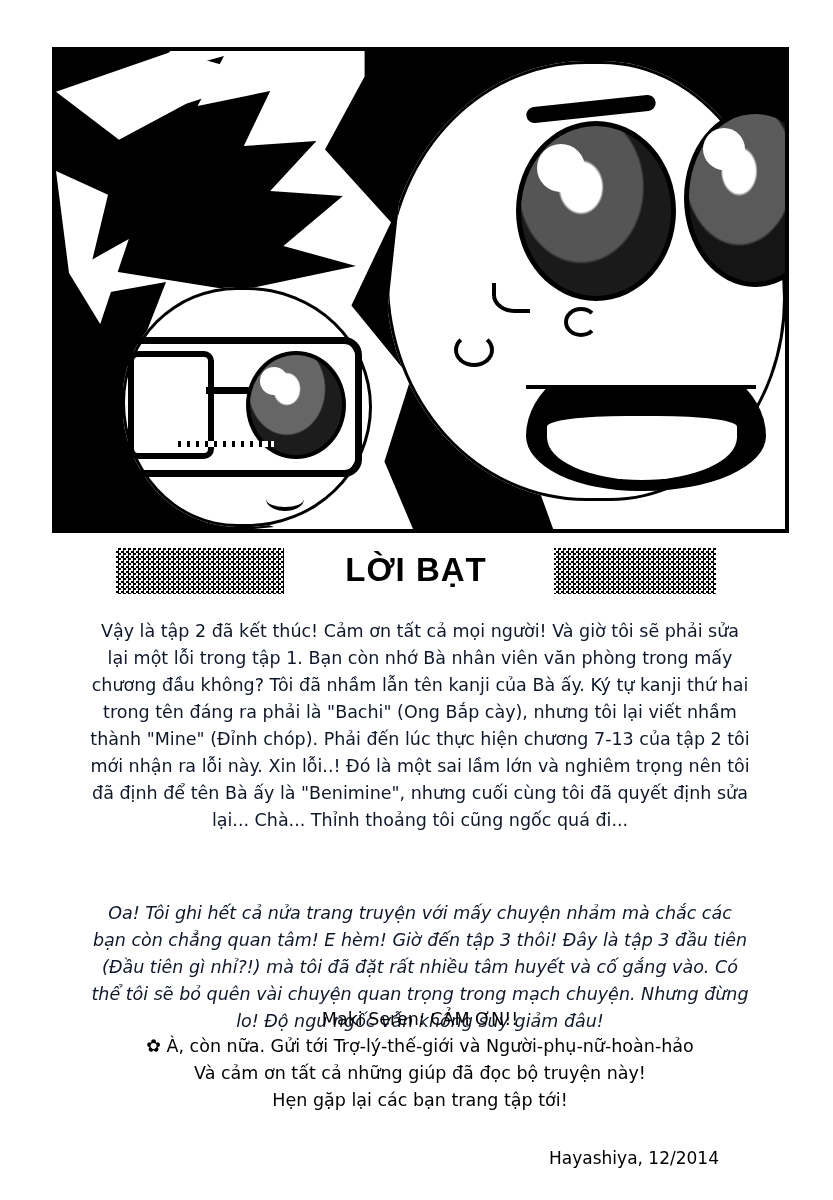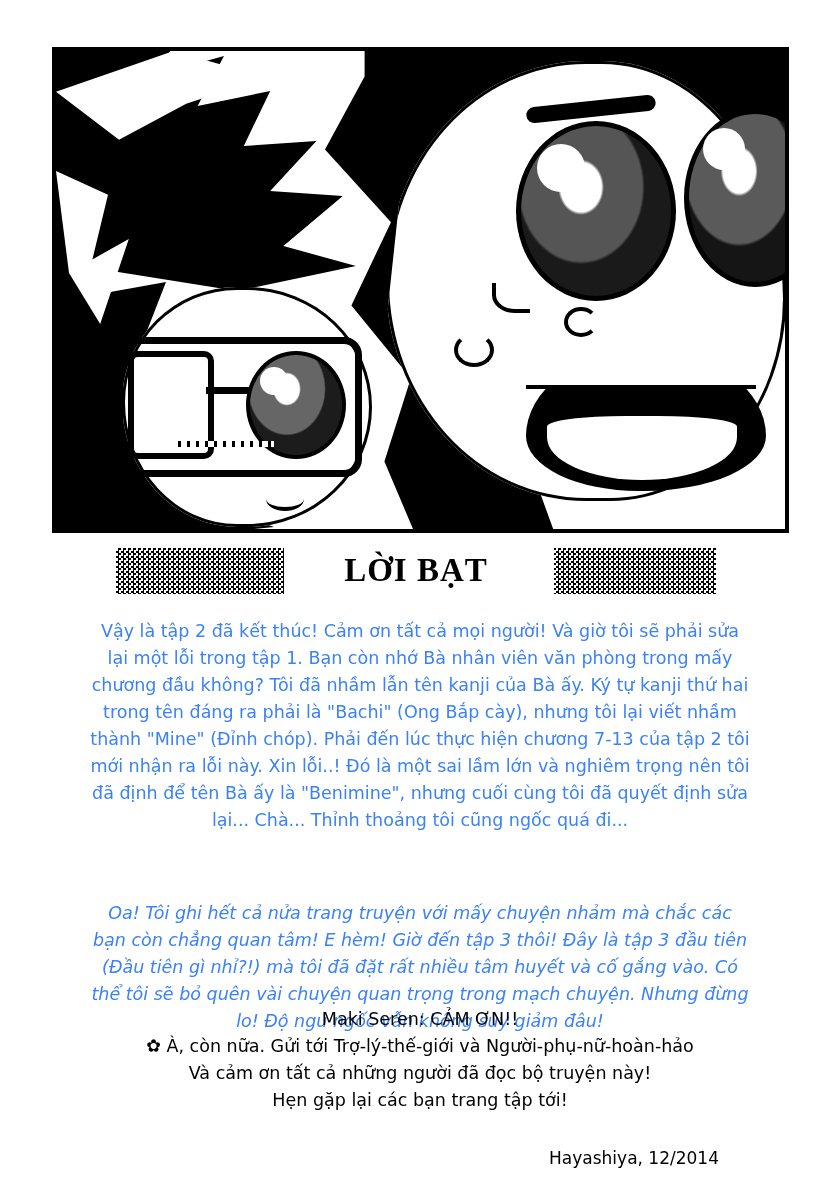--- a/index.html
+++ b/index.html
@@ -268,38 +268,38 @@
     left: 168px; top: 0;
     width: 270px; height: 46px;
     background: #ffffff;
   }
   .title-text {
     position: absolute;
     left: 116px;
     top: 546px;
     width: 600px;
     text-align: center;
-    font-family: Liberation Serif, serif;
+    font-family: Liberation Sans, sans-serif;
     font-weight: bold;
     font-size: 33px;
     letter-spacing: 1px;
     line-height: 48px;
     color: #000;
   }
 
   
   .afterword {
     position: absolute;
     left: 90px;
     width: 660px;
     text-align: center;
     font-family: "DejaVu Sans", sans-serif;
     font-size: 17.5px;
     line-height: 27px;
-    color: #3b82f6;
+    color: #0f172a;
   }
   #para1 { top: 618px; }
   #para2 { top: 900px; font-style: italic; }
 
   .credits {
     position: absolute;
     left: 90px;
     width: 660px;
     top: 1006px;
     text-align: center;
@@ -362,19 +362,19 @@
     <div class="band-white"></div>
   </div>
   <div class="title-text">LỜI BẠT</div>
 
   <div class="afterword" id="para1">Vậy là tập 2 đã kết thúc! Cảm ơn tất cả mọi người! Và giờ tôi sẽ phải sửa lại một lỗi trong tập 1. Bạn còn nhớ Bà nhân viên văn phòng trong mấy chương đầu không? Tôi đã nhầm lẫn tên kanji của Bà ấy. Ký tự kanji thứ hai trong tên đáng ra phải là "Bachi" (Ong Bắp cày), nhưng tôi lại viết nhầm thành "Mine" (Đỉnh chóp). Phải đến lúc thực hiện chương 7-13 của tập 2 tôi mới nhận ra lỗi này. Xin lỗi..! Đó là một sai lầm lớn và nghiêm trọng nên tôi đã định để tên Bà ấy là "Benimine", nhưng cuối cùng tôi đã quyết định sửa lại... Chà... Thỉnh thoảng tôi cũng ngốc quá đi...</div>
   <div class="afterword" id="para2">Oa! Tôi ghi hết cả nửa trang truyện với mấy chuyện nhảm mà chắc các bạn còn chẳng quan tâm! E hèm! Giờ đến tập 3 thôi! Đây là tập 3 đầu tiên (Đầu tiên gì nhỉ?!) mà tôi đã đặt rất nhiều tâm huyết và cố gắng vào. Có thể tôi sẽ bỏ quên vài chuyện quan trọng trong mạch chuyện. Nhưng đừng lo! Độ ngu ngốc vẫn không suy giảm đâu!</div>
 
   <div class="credits">
     <span class="line">Maki Seren: CẢM ƠN!!</span>
     <span class="line">✿ À, còn nữa. Gửi tới Trợ-lý-thế-giới và Người-phụ-nữ-hoàn-hảo</span>
-    <span class="line">Và cảm ơn tất cả những người đã đọc bộ truyện này!</span>
+    <span class="line">Và cảm ơn tất cả những giúp đã đọc bộ truyện này!</span>
     <span class="line">Hẹn gặp lại các bạn trang tập tới!</span>
   </div>
 
   <div class="signature">Hayashiya, 12/2014</div>
 
 </div>
 
 </body></html>

